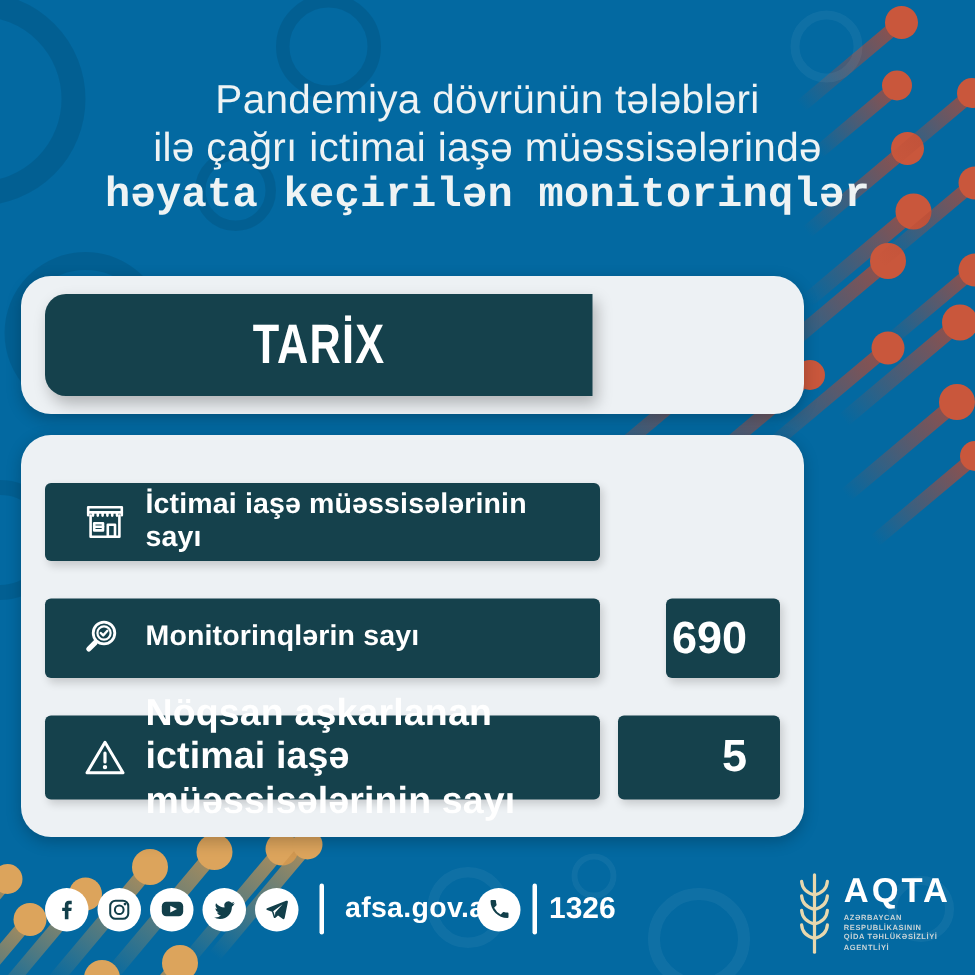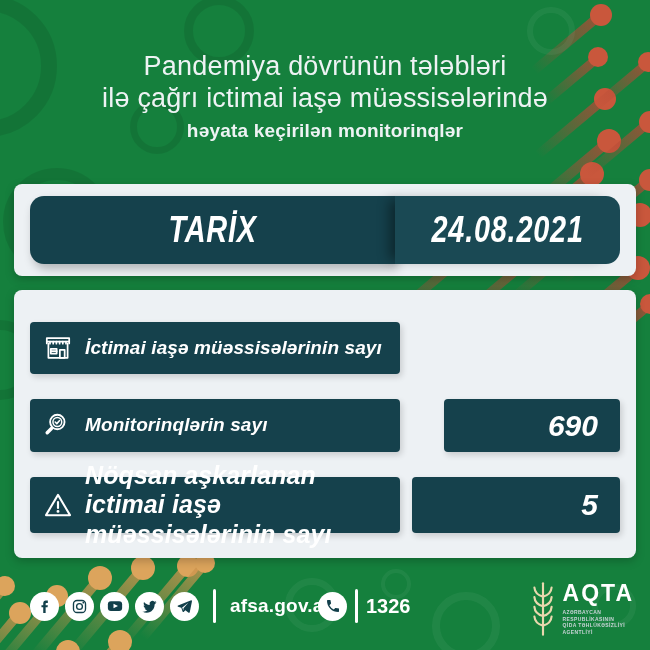--- a/index.html
+++ b/index.html
@@ -1,49 +1,49 @@
 <!DOCTYPE html>
 <html><head>
 <meta charset="utf-8">
 <style>
   html,body { margin:0; padding:0; background:#0b2e37; }
   .canvas {
     position:relative; width:650px; height:650px; overflow:hidden;
-    background:#15803d;
+    background:#0369a1;
     font-family:"Liberation Sans","DejaVu Sans",sans-serif;
   }
   
   .decor { position:absolute; inset:0; z-index:1; }
   .ring { position:absolute; border-radius:50%; }
   .stick-tail { position:absolute; border-radius:6px; transform-origin:100% 50%; }
   .stick-head { position:absolute; border-radius:50%; }
   
   .title { position:absolute; top:50px; left:0; right:0; z-index:2; text-align:center; color:#eef3f4; }
   .title .t-reg  { font-size:27px; line-height:32px; font-weight:400; letter-spacing:.2px; }
-  .title .t-bold { font-size:19px; line-height:33px; font-weight:700; letter-spacing:.2px; }
-  
-  .card { position:absolute; left:14px; width:622px; background:#edf1f4; border-radius:8px;
-          box-sizing:border-box; z-index:2; box-shadow:0 3px 10px rgba(0,0,0,.22);font-style:italic; }
+  .title .t-bold { font-size:28px; line-height:33px; font-weight:700; letter-spacing:.2px;font-family:Liberation Mono, monospace; }
+  
+  .card { position:absolute; left:14px; width:522px; background:#edf1f4; border-radius:20px;
+          box-sizing:border-box; z-index:2; box-shadow:0 3px 10px rgba(0,0,0,.22); }
   .date-card { top:184px; height:92px; padding:12px 16px; }
   .date-inner { display:flex; height:100%; }
   .date-label-wrap { width:365px; background:#15414c; border-radius:14px 0 0 14px;
                      display:flex; align-items:center; justify-content:center;
                      box-shadow:3px 5px 10px rgba(0,0,0,.25); }
   .date-value-wrap { flex:1; background:#1a4954; border-radius:0 14px 14px 0;
                      display:flex; align-items:center; justify-content:center;
                      box-shadow:-10px 0 12px -4px rgba(0,0,0,.38); }
   .condensed { display:inline-block; font-size:37px; font-weight:700; color:#ffffff;
                letter-spacing:1px; transform:scaleX(.78); white-space:nowrap; }
   .stats-card { top:290px; height:268px; padding:32px 16px 25px;
                 display:flex; flex-direction:column; gap:25px; }
   .stat-row { display:flex; gap:12px; height:52px; }
   .stat-row.mid  { height:53px;gap:44px; }
   .stat-row.tall { height:56px; }
   .stat-label-panel { width:370px; background:#15414c; border-radius:4px;
-                      display:flex; align-items:center; padding:0 12px; gap:11px;
+                      display:flex; align-items:center; padding:0 24px; gap:11px;
                       box-sizing:border-box; box-shadow:2px 3px 6px rgba(0,0,0,.16); }
   .stat-icon { flex:0 0 auto; display:flex; }
   .stat-label { color:#ffffff; font-size:19px; font-weight:700; line-height:1.18; letter-spacing:.1px; }
   .stat-row.tall .stat-label { font-size:25px; }
   .stat-value-panel { flex:1; background:#15414c; border-radius:4px;
                       display:flex; align-items:center; justify-content:flex-end;
                       padding-right:22px; color:#ffffff; font-size:30px; font-weight:700;
                       box-shadow:2px 3px 6px rgba(0,0,0,.16); }
   
   .footer-left { position:absolute; left:30px; top:589px; z-index:3; display:flex; align-items:center; gap:6px; }
@@ -129,23 +129,20 @@
     <div class="t-reg">Pandemiya dövrünün tələbləri</div>
     <div class="t-reg">ilə çağrı ictimai iaşə müəssisələrində</div>
     <div class="t-bold">həyata keçirilən monitorinqlər</div>
   </header>
 
   <section class="card date-card">
     <div class="date-inner">
       <div class="date-label-wrap">
         <span class="condensed">TARİX</span>
       </div>
-      <div class="date-value-wrap">
-        <span class="condensed">24.08.2021</span>
-      </div>
     </div>
   </section>
 
   <section class="card stats-card">
 
     <div class="stat-row">
       <div class="stat-label-panel">
         <span class="stat-icon">
           <svg width="32" height="32" viewBox="0 0 24 24" fill="none" stroke="#ffffff" stroke-width="1.3" stroke-linecap="round" stroke-linejoin="round">
             <rect x="3.6" y="4.6" width="16.8" height="2.6"></rect>

